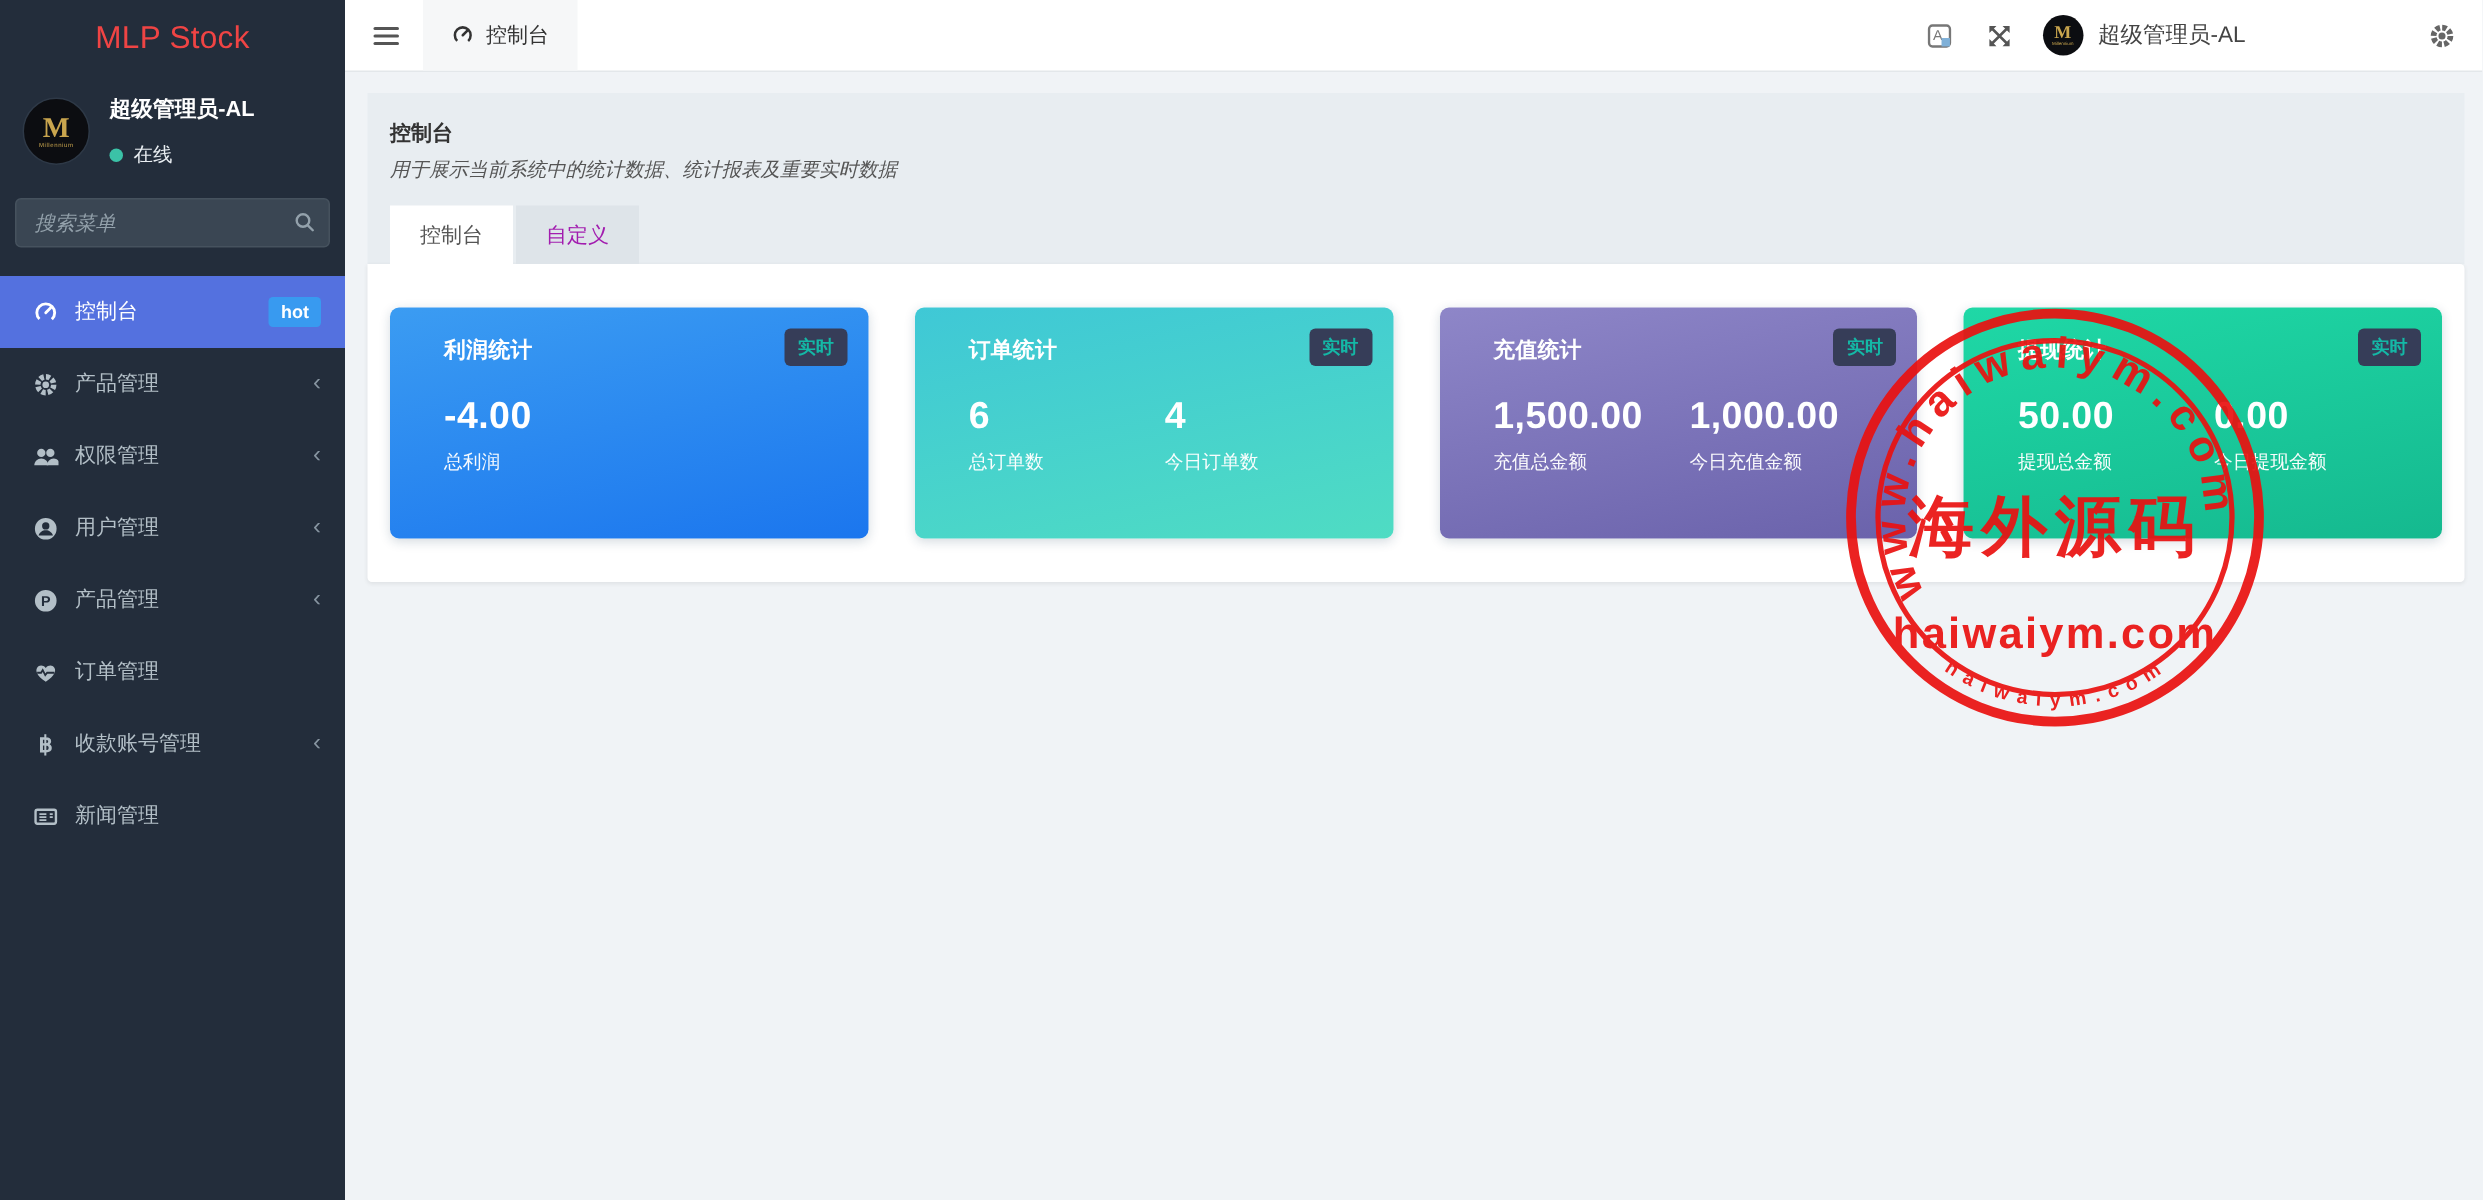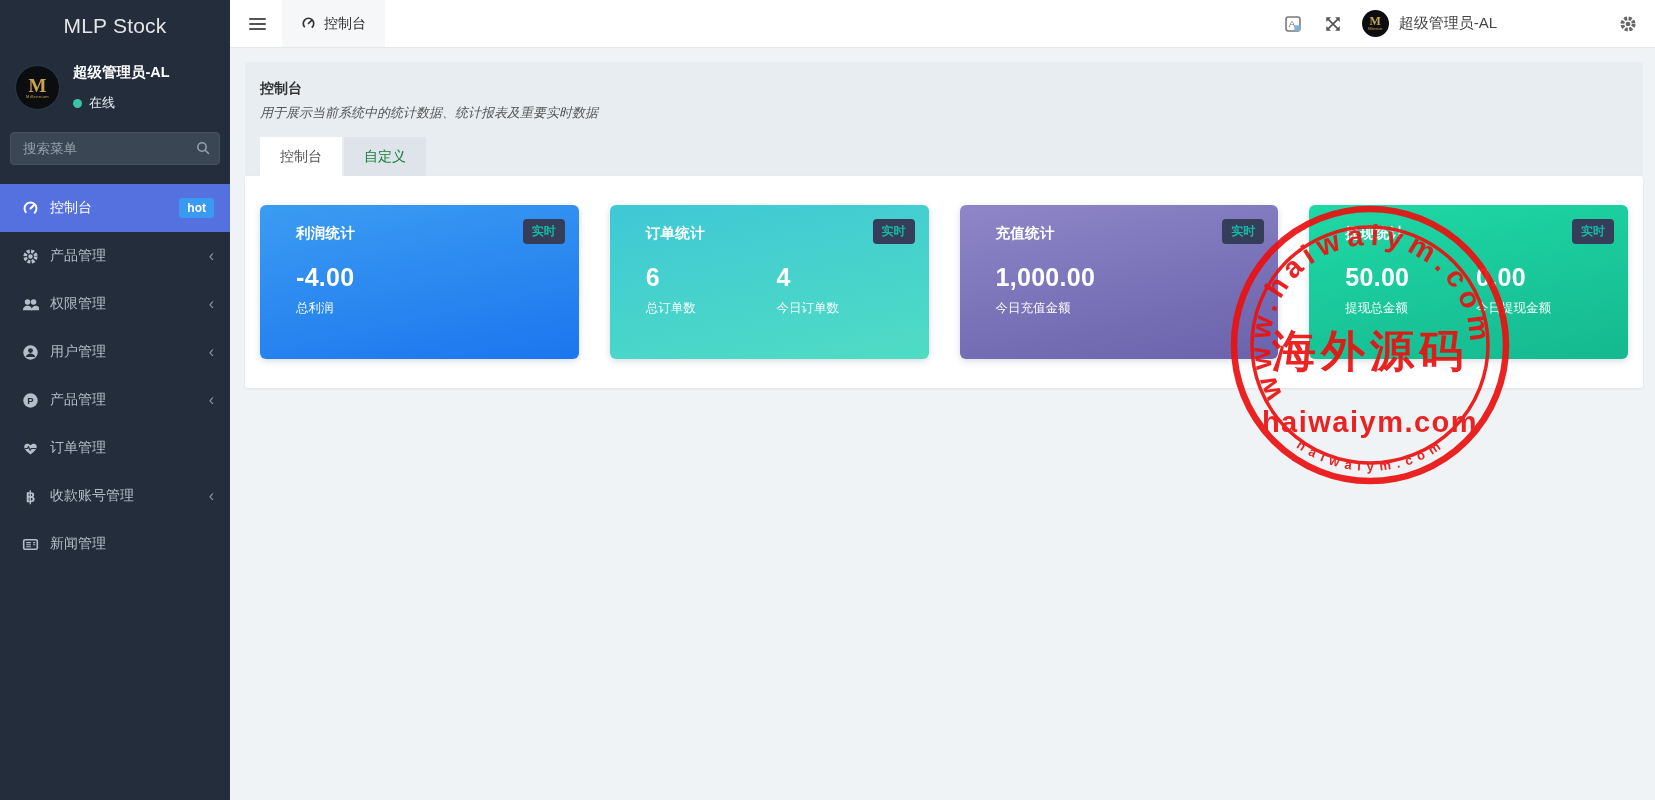--- a/index.html
+++ b/index.html
@@ -1,32 +1,32 @@
 <!DOCTYPE html>
 <html style="--active-blue: #5471df; --hot-blue: #389af0; --realtime-bg: #363d58; --stamp-red: #ea1110;"><head>
 <meta charset="utf-8">
 <style>
   * { margin:0; padding:0; box-sizing:border-box; }
   html,body { width:1655px; height:800px; overflow:hidden; font-family:"Liberation Sans", sans-serif; }
   body { display:flex; background:#f0f3f6; }
 
   
   .sidebar { width:230px; flex:none; background:#232d3b; color:#b3bfc7; height:800px; }
-  .brand { height:50px; line-height:52px; text-align:center; color:#e5e5e5; font-size:21px; letter-spacing:.2px; }
+  .brand { height:50px; line-height:52px; text-align:center; color:#ef4444; font-size:21px; letter-spacing:.2px; }
   .user-panel { display:flex; align-items:center; gap:13px; padding:13px 14px 10px 15px; }
   .avatar { width:45px; height:45px; border-radius:50%; background:#0c0d11; border:1px solid #2e3947;
             display:flex; flex-direction:column; align-items:center; justify-content:center; flex:none; }
   .avatar .m { color:#c9a54e; font:700 19px "Liberation Serif", serif; line-height:17px; }
   .avatar .sub { color:#c9a54e; font-size:4px; letter-spacing:.4px; }
   .u-name { color:#fff; font-weight:700; font-size:14.5px; }
   .u-status { margin-top:12px; font-size:13px; color:#e9eef2; display:flex; align-items:center; gap:7px; }
   .dot { width:9px; height:9px; border-radius:50%; background:#3bc2a7; }
   .search { margin:10px 10px 0 10px; position:relative; }
   .search input { width:100%; height:33px; background:#3a4653; border:1px solid #46525e; border-radius:4px;
-                  padding:0 34px 0 12px; color:#fde047; font-size:13.5px; outline:none; font-family:inherit; }
+                  padding:0 34px 0 12px; color:#fde047; font-size:13.5px; outline:none; font-family:inherit;font-style:italic; }
   .search input::placeholder { color:#93a1ab; }
   .search .sic { position:absolute; right:9px; top:8px; width:16px; height:16px; cursor:pointer; }
   .menu { list-style:none; margin-top:19px; }
   .menu li { height:48px; display:flex; align-items:center; padding:0 16px 0 22px; font-size:14px; cursor:pointer; }
   .menu li.active { background:var(--active-blue); color:#fff; }
   .mi { width:17px; height:17px; margin-right:11px; flex:none; display:inline-flex; align-items:center; justify-content:center; }
   .mi-txt { font-size:15px; font-weight:700; line-height:1; }
   .hot { margin-left:auto; background:var(--hot-blue); color:#fff; font-size:12px; font-weight:700;
          padding:3px 8px; border-radius:3px; }
   .chev { margin-left:auto; color:#8795a1; font-size:16px; line-height:1; }
@@ -46,21 +46,21 @@
   .nav-avatar .m { color:#c9a54e; font:700 12px "Liberation Serif", serif; line-height:11px; }
   .nav-avatar .sub { color:#c9a54e; font-size:3px; }
   .nav-user { margin-left:10px; font-size:15px; color:#444; cursor:pointer; }
   .nav-gear { margin-left:122px; }
 
   .content { flex:1; background:#f0f3f6; position:relative; overflow:hidden; padding:14px 12px 0 15px; }
   .page-header { background:#e8edf1; padding:17px 15px 0 15px; }
   .ph-title { font-size:14px; font-weight:700; color:#333; line-height:19px; }
   .ph-sub { margin-top:6px; font-size:13px; color:#555; line-height:18px;font-style:italic; }
   .tabs { margin-top:15px; display:flex; gap:2px; }
-  .tab { height:39px; line-height:39px; padding:0 20px; font-size:14px; background:#dee4e9; color:#15803d; cursor:pointer; }
+  .tab { height:39px; line-height:39px; padding:0 20px; font-size:14px; background:#dee4e9; color:#a21caf; cursor:pointer; }
   .tab.active { background:#fff; color:#555; }
 
   .panel { background:#fff; height:212px; border-radius:0 3px 3px 3px; box-shadow:0 1px 3px rgba(0,0,0,.07);
            padding:29px 15px; display:flex; gap:31px; }
   .stat-card { flex:1; border-radius:6px; padding:19px 36px; color:#fff; position:relative;
                box-shadow:0 2px 7px rgba(30,60,90,.18); }
   .sc-title { font-size:14.5px; font-weight:700; letter-spacing:.3px; }
   .sc-badge { position:absolute; top:14px; right:14px; background:var(--realtime-bg); color:#14b8a6;
               font-size:12px; font-weight:700; padding:4px 9px; border-radius:4px; }
   .sc-vals { display:flex; margin-top:20px;align-items:center; }
@@ -260,20 +260,24 @@
             <div class="sc-value">4</div>
             <div class="sc-label">今日订单数</div>
           </div>
         </div>
       </div>
 
       <div class="stat-card" style="background: linear-gradient(168deg, rgb(142, 134, 200), rgb(106, 98, 171));">
         <div class="sc-title">充值统计</div>
         <div class="sc-badge">实时</div>
         <div class="sc-vals">
+          <div class="sc-col">
+            <div class="sc-value">1,500.00</div>
+            <div class="sc-label">充值总金额</div>
+          </div>
           <div class="sc-col">
             <div class="sc-value">1,000.00</div>
             <div class="sc-label">今日充值金额</div>
           </div>
         </div>
       </div>
 
       <div class="stat-card" style="background: linear-gradient(168deg, rgb(31, 216, 166), rgb(21, 185, 143));">
         <div class="sc-title">提现统计</div>
         <div class="sc-badge">实时</div>

